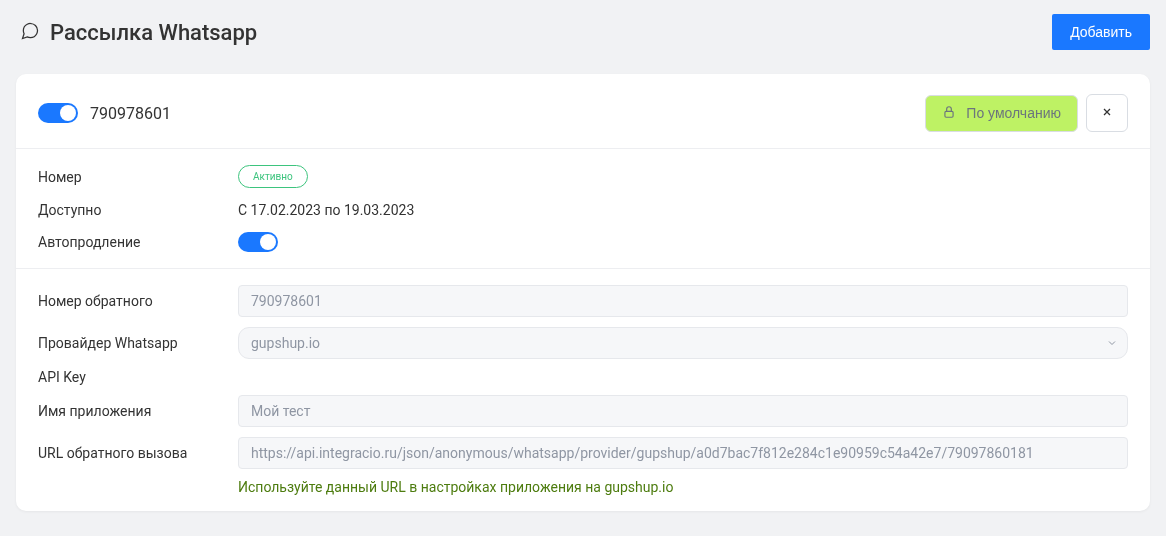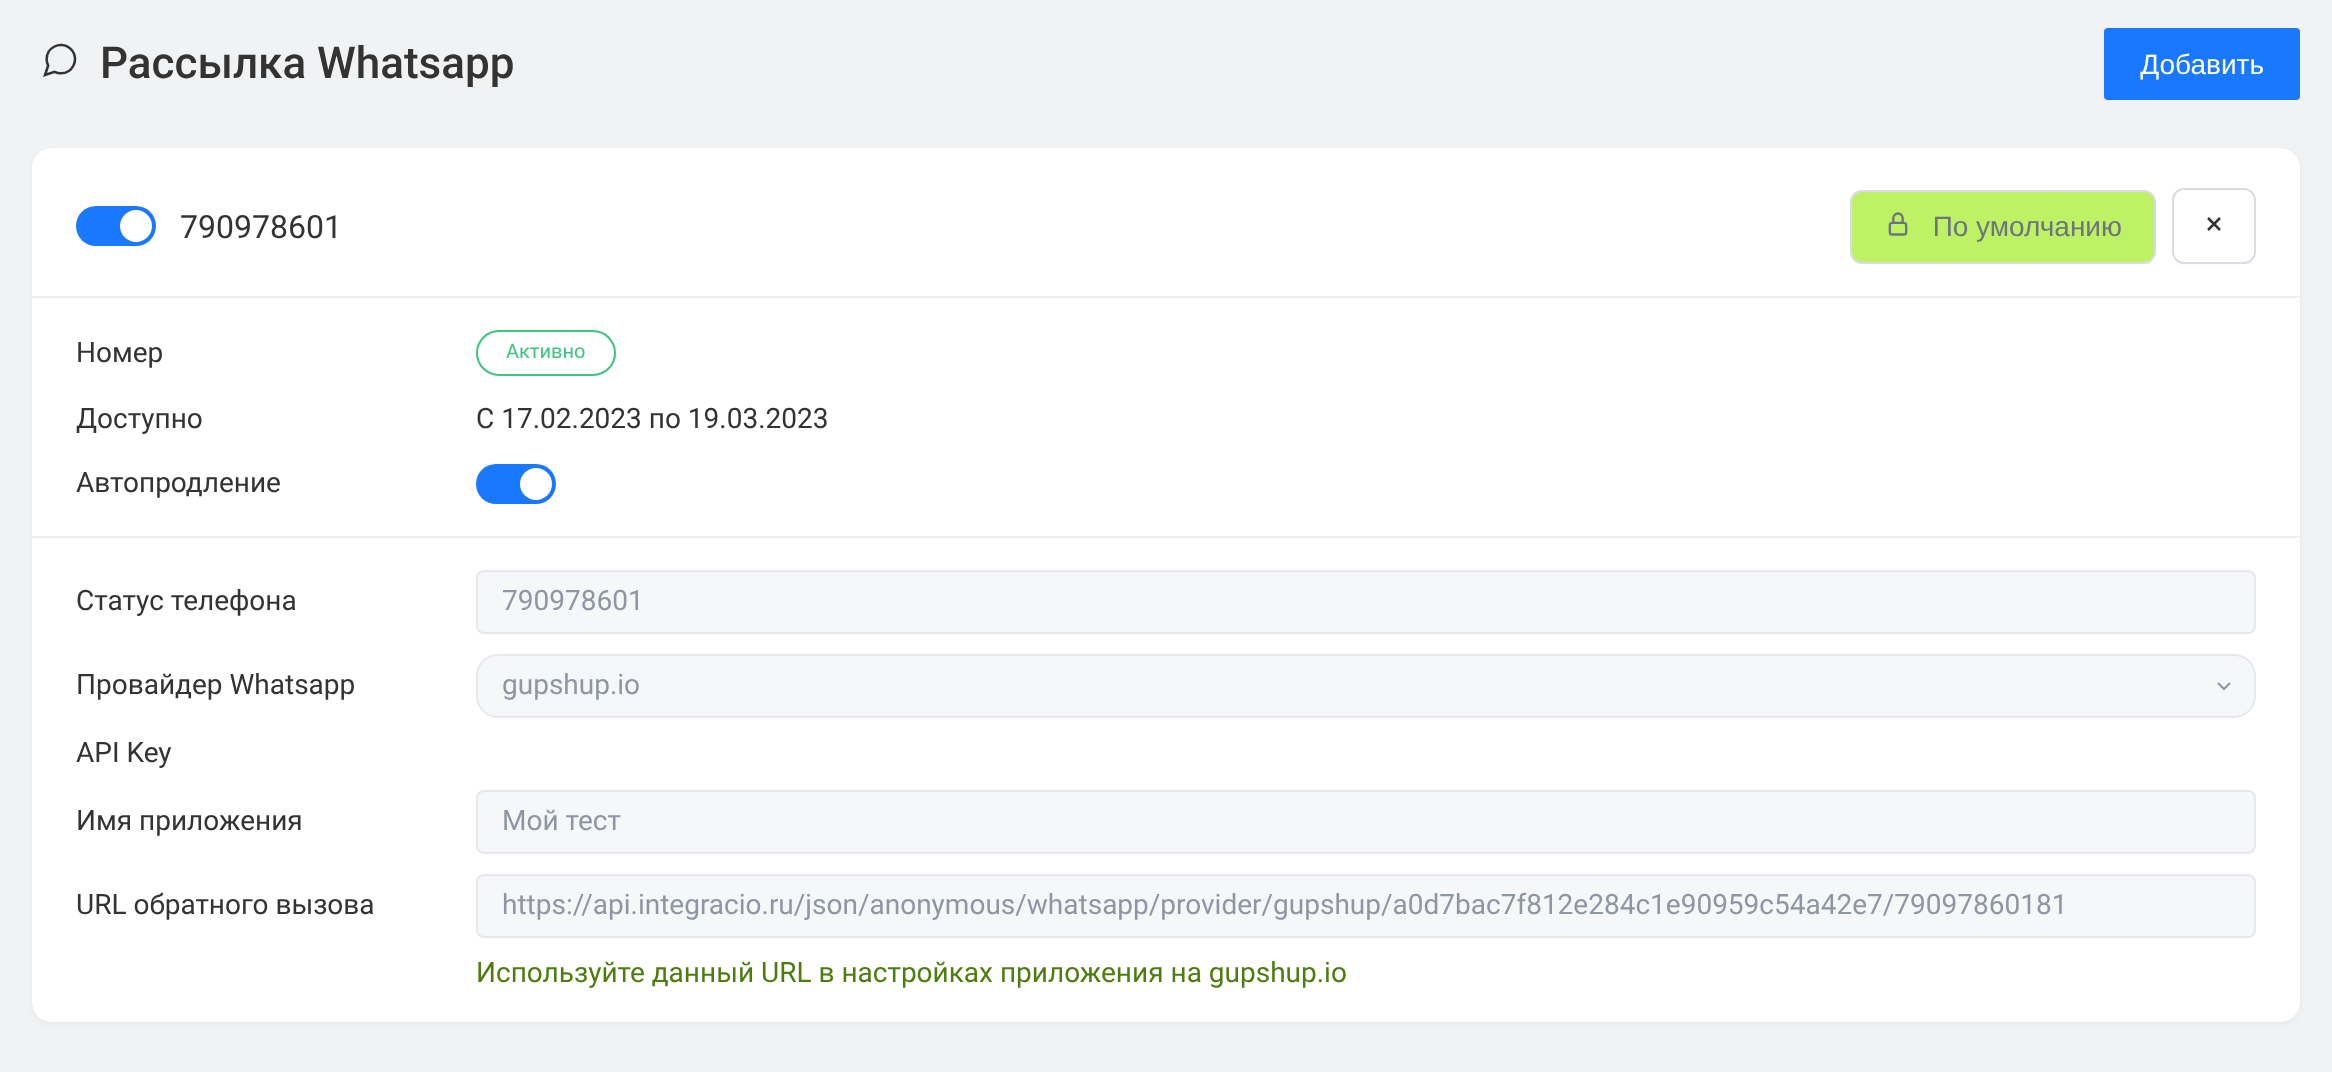--- a/index.html
+++ b/index.html
@@ -259,21 +259,21 @@
     <div class="row">
       <div class="row-label">Автопродление</div>
       <div>
         <div class="toggle"></div>
       </div>
     </div>
   </div>
 
   <div class="section section-border">
     <div class="form-row">
-      <div class="form-label">Статус телефона</div>
+      <div class="form-label">Номер обратного</div>
       <div class="form-control">790978601</div>
     </div>
     <div class="form-row">
       <div class="form-label">Провайдер Whatsapp</div>
       <div class="select-wrap">
         <div class="form-control">gupshup.io</div>
         <span class="select-chevron">
           <svg viewBox="0 0 24 24" fill="none" stroke="currentColor" stroke-width="2">
             <path d="M6 9l6 6 6-6"></path>
           </svg>

